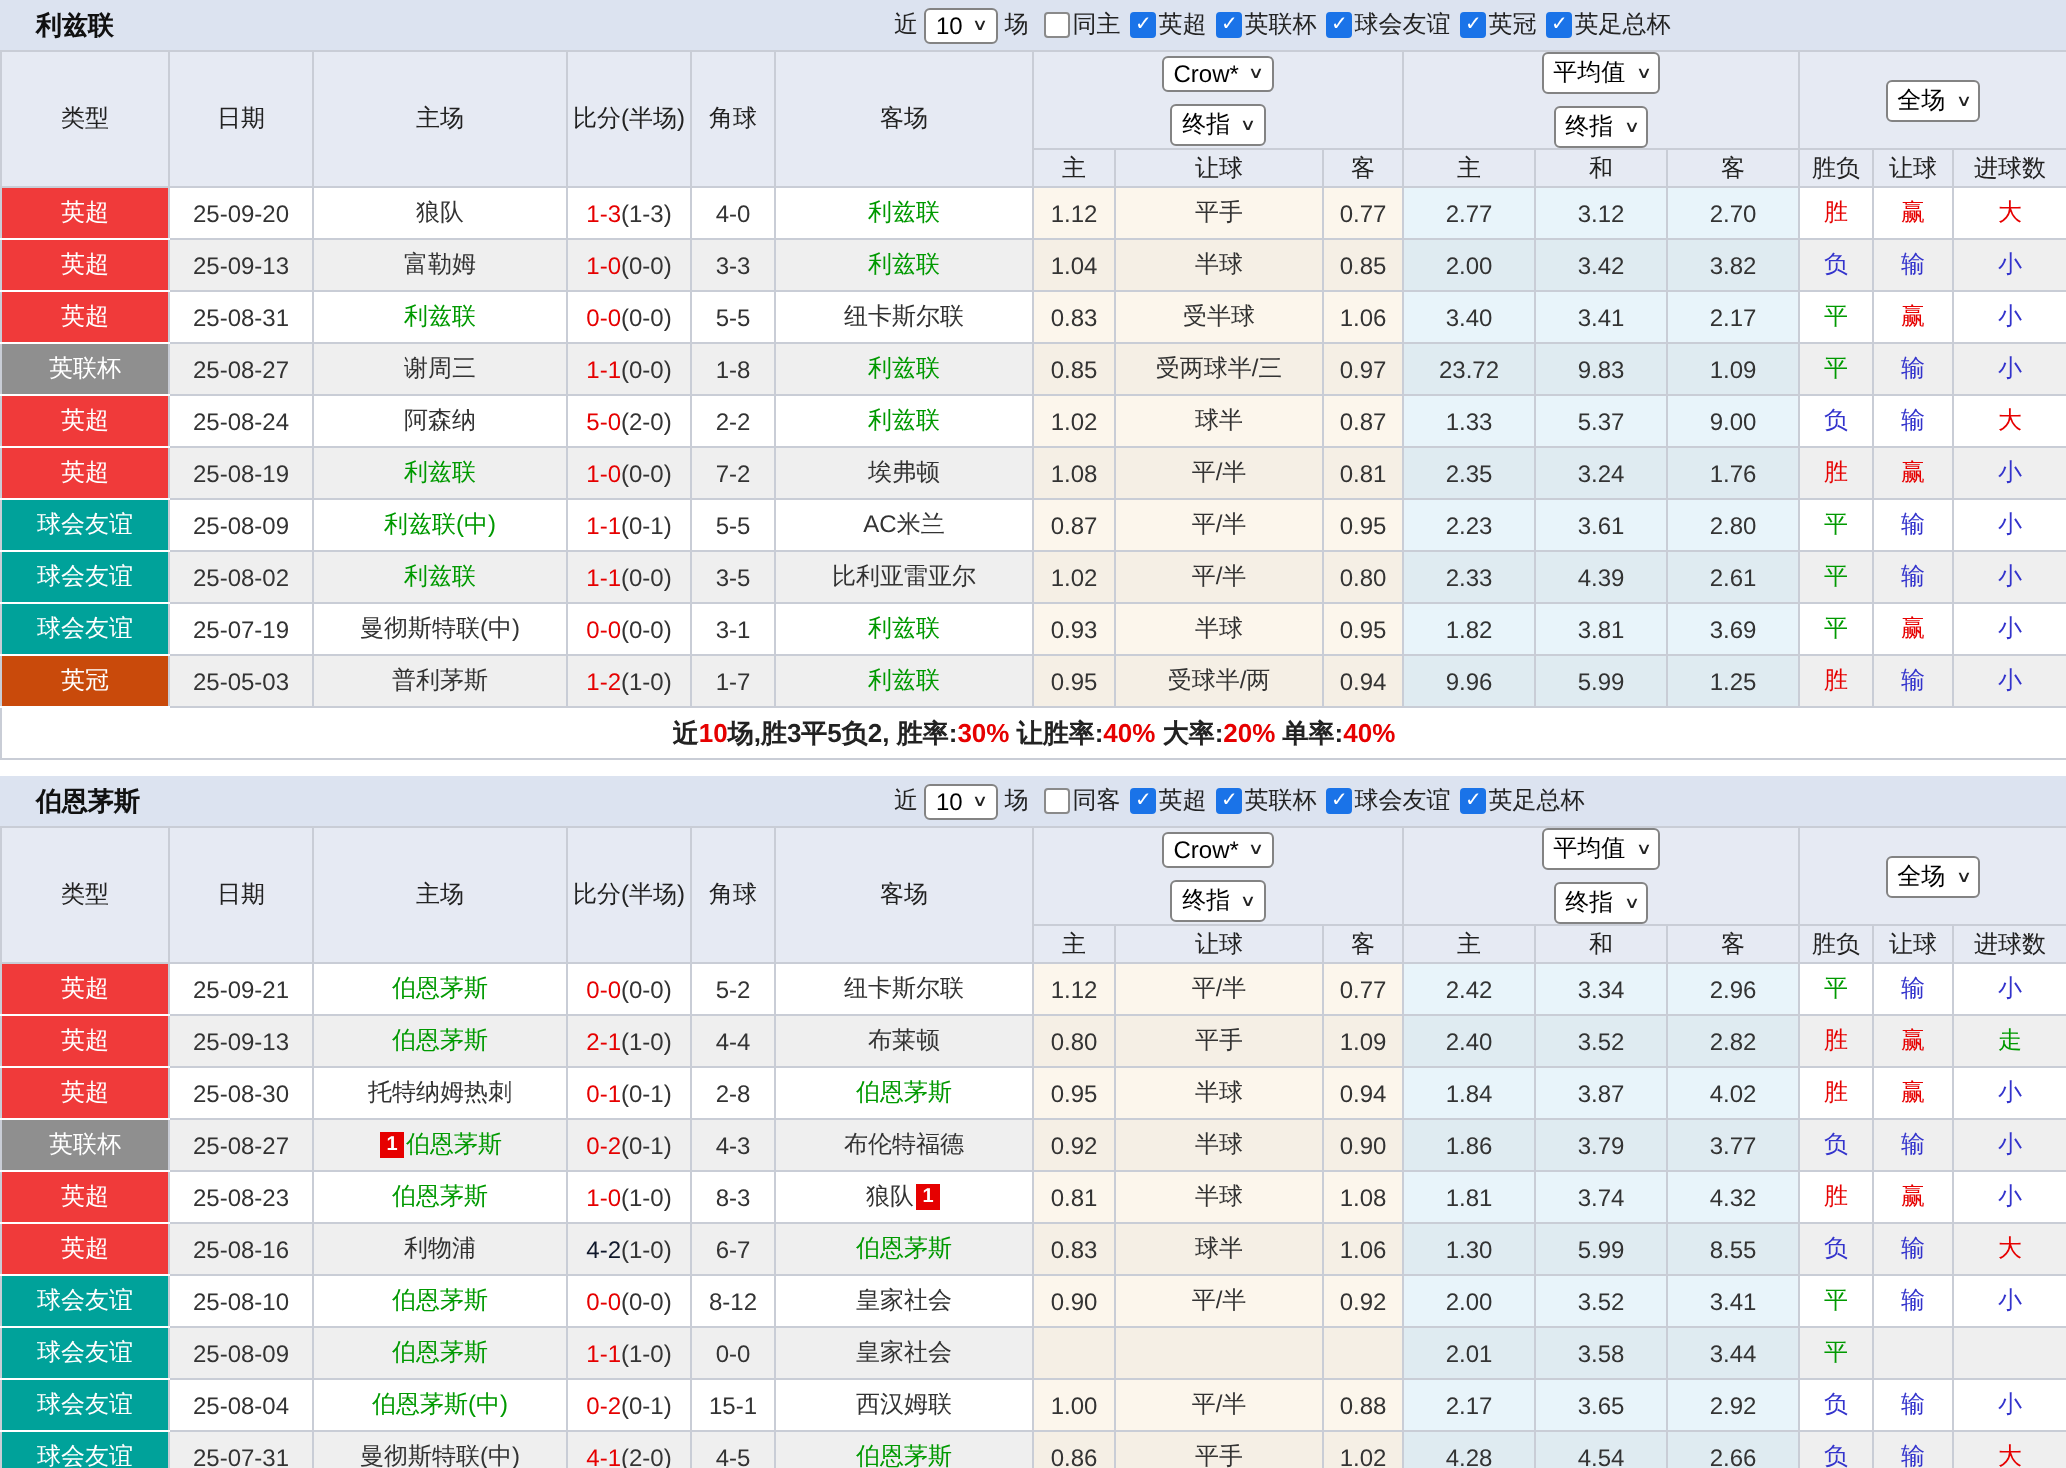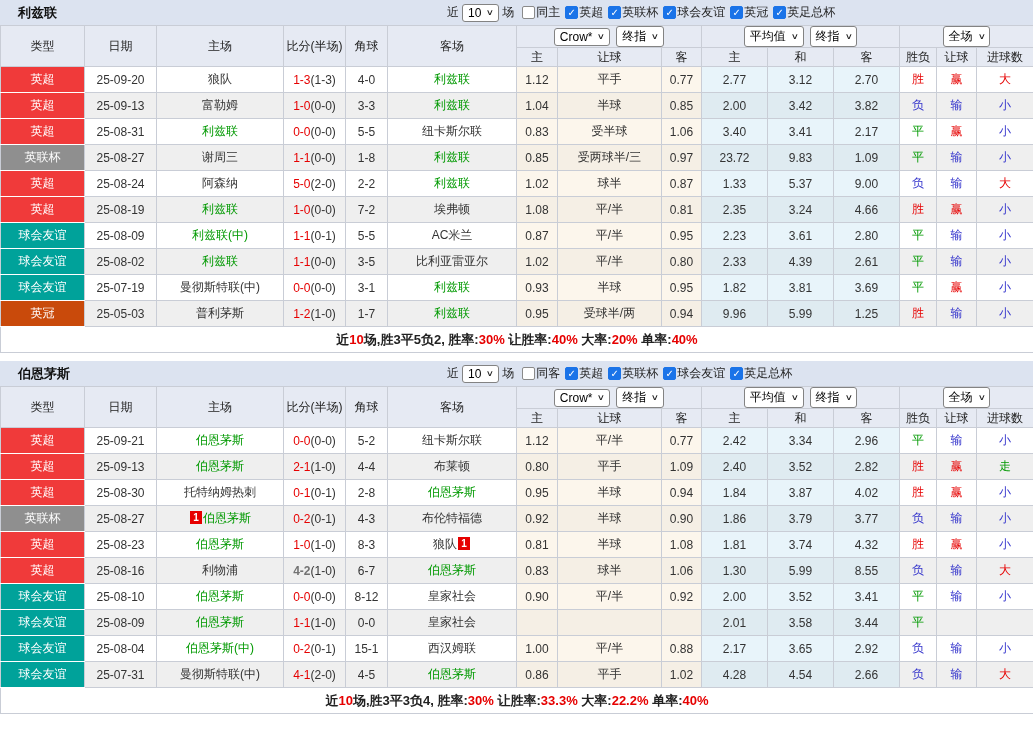--- a/index.html
+++ b/index.html
@@ -32,21 +32,21 @@
   tr.hdr-cols th{height:18px;}
   .grid tbody td{height:25px;}
   .grid tbody tr:nth-child(even){background:#efefef;}
   td.g1{background:rgba(250,238,221,0.55);}
   td.g2{background:rgba(203,231,245,0.45);}
   td.type{color:#fff;border-bottom-color:#fff;font-size:12px;}
   .ht{color:#333;}
   .rc{display:inline-block;min-width:8px;height:13px;line-height:13px;color:#fff;font-size:10px;font-weight:bold;padding:0 2px;margin:0 1px;vertical-align:1px;}
   td.summary{height:25px;background:#fff;font-size:13px;color:#222;font-weight:bold;}
   .gap{height:8px;background:#fff;}
-  .sel-in-head{display:inline-flex;gap:6px;align-items:center;justify-content:space-between;}
+  .sel-in-head{display:inline-flex;gap:6px;align-items:center;justify-content:space-between;flex-direction:column;}
 </style>
 </head>
 <body>
 
 <div id="app">
   <div id="sections">
   <div class="section">
     <div class="section-header" style="background: rgb(220, 227, 240);">
       <span class="team-name">利兹联</span>
       <span class="filters">
@@ -224,21 +224,21 @@
               <td>25-08-19</td>
               <td><span style="color: rgb(0, 153, 0);">利兹联</span></td>
               <td><span class="ft" style="color: rgb(230, 0, 0);">1-0</span><span class="ht">(0-0)</span></td>
               <td>7-2</td>
               <td><span>埃弗顿</span></td>
               <td class="g1">1.08</td>
               <td class="g1">平/半</td>
               <td class="g1">0.81</td>
               <td class="g2">2.35</td>
               <td class="g2">3.24</td>
-              <td class="g2">4.66</td>
+              <td class="g2">1.76</td>
               <td style="color: rgb(230, 0, 0);">胜</td>
               <td style="color: rgb(230, 0, 0);">赢</td>
               <td style="color: rgb(51, 51, 204);">小</td>
             </tr>
             <tr>
               <td class="type" style="background: rgb(0, 162, 154);">球会友谊</td>
               <td>25-08-09</td>
               <td><span style="color: rgb(0, 153, 0);">利兹联(中)</span></td>
               <td><span class="ft" style="color: rgb(230, 0, 0);">1-1</span><span class="ht">(0-1)</span></td>
               <td>5-5</td>
@@ -481,21 +481,21 @@
               <td class="g2">3.74</td>
               <td class="g2">4.32</td>
               <td style="color: rgb(230, 0, 0);">胜</td>
               <td style="color: rgb(230, 0, 0);">赢</td>
               <td style="color: rgb(51, 51, 204);">小</td>
             </tr>
             <tr>
               <td class="type" style="background: rgb(240, 58, 58);">英超</td>
               <td>25-08-16</td>
               <td><span>利物浦</span></td>
-              <td><span class="ft" style="color: #737373; font-weight: bold;">4-2</span><span class="ht">(1-0)</span></td>
+              <td><span class="ft" style="color: #0f172a;">4-2</span><span class="ht">(1-0)</span></td>
               <td>6-7</td>
               <td><span style="color: rgb(0, 153, 0);">伯恩茅斯</span></td>
               <td class="g1">0.83</td>
               <td class="g1">球半</td>
               <td class="g1">1.06</td>
               <td class="g2">1.30</td>
               <td class="g2">5.99</td>
               <td class="g2">8.55</td>
               <td style="color: rgb(51, 51, 204);">负</td>
               <td style="color: rgb(51, 51, 204);">输</td>

